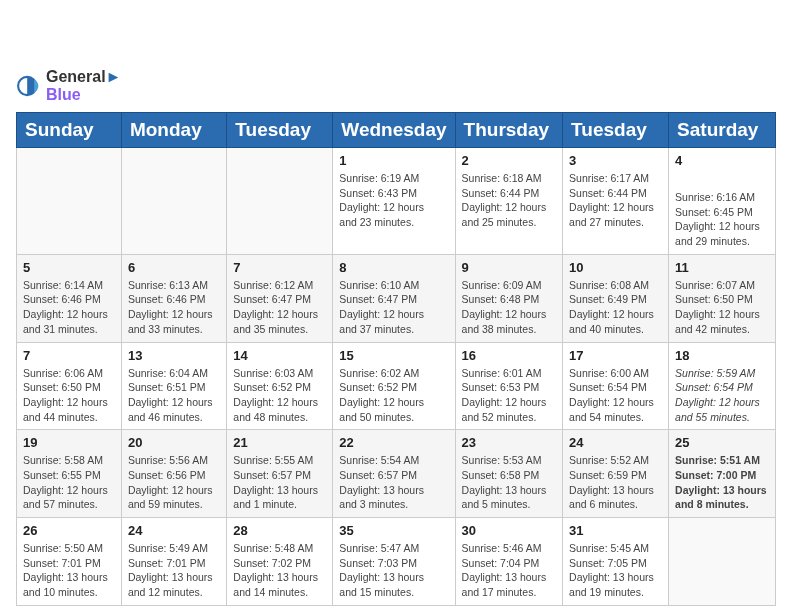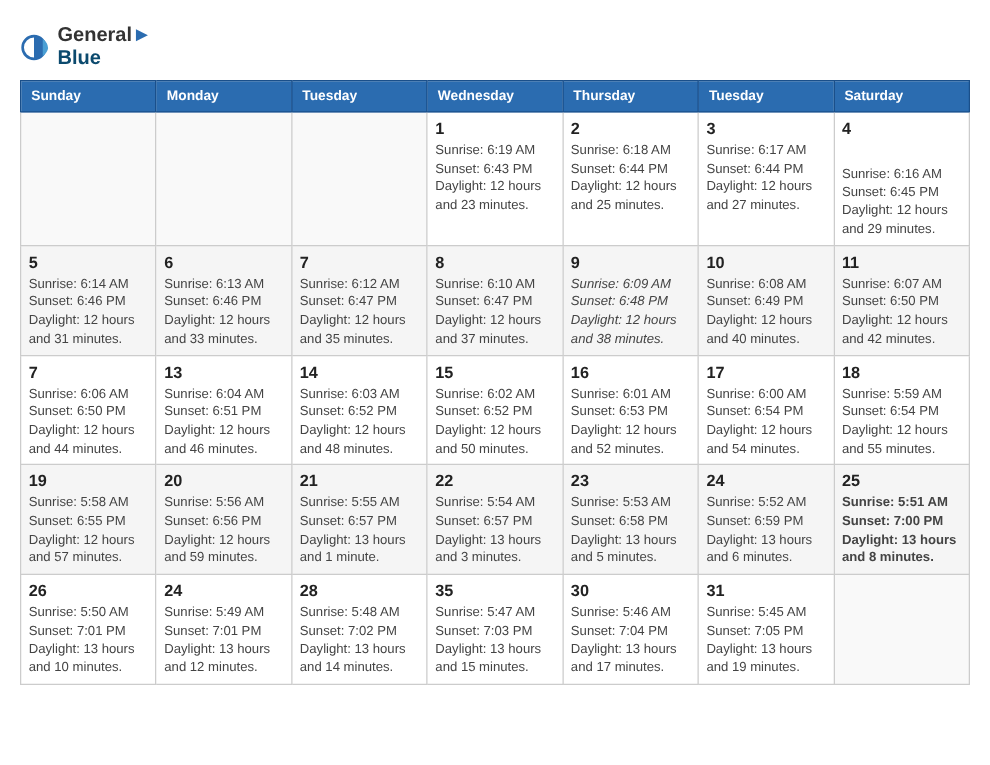--- a/index.html
+++ b/index.html
@@ -8,20 +8,21 @@
       background: #fff;
       width: 792px;
       min-height: 612px;
       padding: 16px;
     }
     .header {
       display: flex;
       align-items: flex-start;
       justify-content: space-between;
       margin-bottom: 4px;
+      margin-top: 48px;
     }
     .logo {
       display: flex;
       align-items: center;
       margin-top: 4px;
     }
     .logo-icon {
       width: 28px;
       height: 28px;
       margin-right: 2px;
@@ -44,21 +45,21 @@
       width: 100%;
       border-collapse: collapse;
       margin-top: 8px;
       font-size: 11px;
     }
     .calendar thead th {
       background-color: #2b6cb0;
       color: #fff;
       text-align: left;
       padding: 6px 8px;
-      font-size: 11px;
+      font-size: 19px;
       font-weight: bold;
       border: 1px solid #1a4f8a;
     }
     .calendar tbody td {
       border: 1px solid #ccc;
       vertical-align: top;
       padding: 5px 6px;
       width: calc(100% / 7);
       min-height: 80px;
       height: 80px;
@@ -87,21 +88,21 @@
 
 <div class="header">
   <div class="logo">
     <svg class="logo-icon" viewBox="0 0 40 40" xmlns="http://www.w3.org/2000/svg">
       <circle cx="16" cy="20" r="13" fill="none" stroke="#2b6cb0" stroke-width="3"></circle>
       <path d="M16 7 A13 13 0 0 1 16 33" fill="#2b6cb0"></path>
       <path d="M26 10 Q38 20 26 30" fill="#4a9fd4"></path>
     </svg>
     <div>
       <div style="font-size:16px;font-weight:bold;color:#333;">General<span style="color:#2b6cb0;">►</span></div>
-      <div style="font-size:16px;font-weight:bold;color:#0c4a6e;">Blue</div>
+      <div style="font-size:16px;font-weight:bold;color:#8b5cf6;">Blue</div>
     </div>
   </div>
   <div class="title-block">
     <div class="month-title"></div>
     <div class="subtitle"></div>
   </div>
 </div>
 
 <table class="calendar">
   <thead>
@@ -173,21 +174,21 @@
         </td>
         <td>
           <div class="day-number">8</div>
           <div class="day-info" style="white-space: pre-line;">Sunrise: 6:10 AM
 Sunset: 6:47 PM
 Daylight: 12 hours
 and 37 minutes.</div>
         </td>
         <td>
           <div class="day-number">9</div>
-          <div class="day-info" style="white-space: pre-line; font-style: italic;">Sunrise: 6:09 AM
+          <div class="day-info" style="white-space: pre-line;">Sunrise: 6:09 AM
 Sunset: 6:48 PM
 Daylight: 12 hours
 and 38 minutes.</div>
         </td>
         <td>
           <div class="day-number">10</div>
           <div class="day-info" style="white-space: pre-line;">Sunrise: 6:08 AM
 Sunset: 6:49 PM
 Daylight: 12 hours
 and 40 minutes.</div>
@@ -238,21 +239,21 @@
         </td>
         <td>
           <div class="day-number">17</div>
           <div class="day-info" style="white-space: pre-line;">Sunrise: 6:00 AM
 Sunset: 6:54 PM
 Daylight: 12 hours
 and 54 minutes.</div>
         </td>
         <td>
           <div class="day-number">18</div>
-          <div class="day-info" style="white-space: pre-line;">Sunrise: 5:59 AM
+          <div class="day-info" style="white-space: pre-line; font-style: italic;">Sunrise: 5:59 AM
 Sunset: 6:54 PM
 Daylight: 12 hours
 and 55 minutes.</div>
         </td>
       </tr>
       <tr>
         <td>
           <div class="day-number">19</div>
           <div class="day-info" style="white-space: pre-line;">Sunrise: 5:58 AM
 Sunset: 6:55 PM

